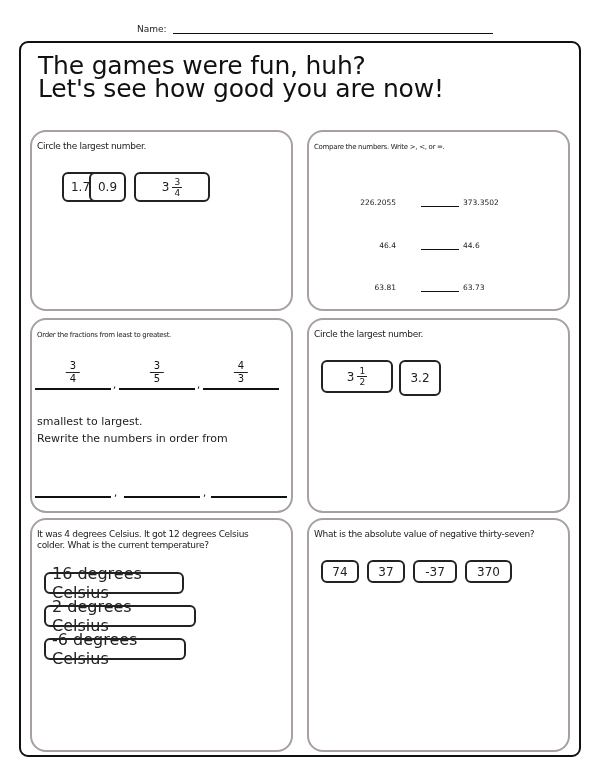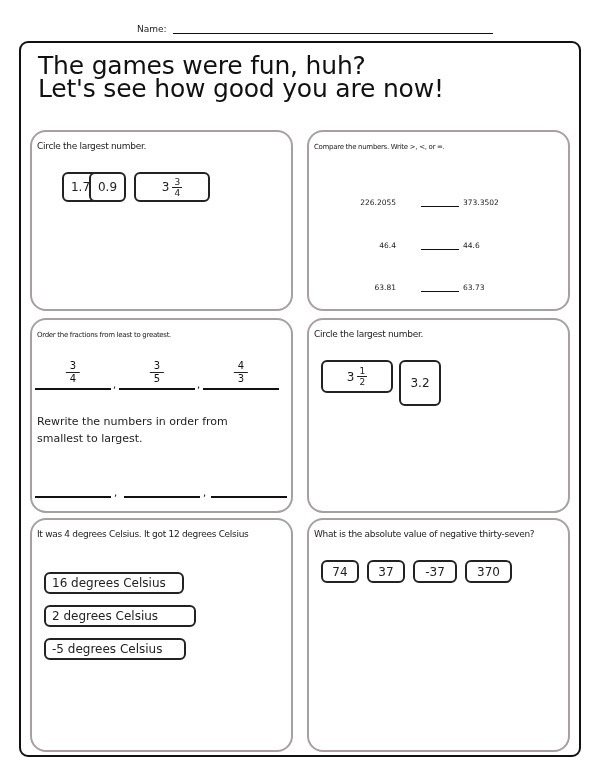--- a/index.html
+++ b/index.html
@@ -45,21 +45,21 @@
 
   .order-slot { position: absolute; top: 40px; width: 76px; height: 30px; border-bottom: 2px solid #111; }
   .order-frac { position: absolute; left: 50%; transform: translateX(-50%); top: 0;
                 display: flex; flex-direction: column; align-items: center; font-size: 10px; line-height: 12px; }
   .order-frac .num { padding: 0 4px; border-bottom: 1px solid #222; }
   .comma { position: absolute; font-size: 10px; }
   .rewrite { position: absolute; left: 5px; top: 93px; font-size: 11px; line-height: 17px; color: #222; }
   .ans-line { position: absolute; top: 176px; height: 2px; background: #111; }
 
   .temp-choice { position: absolute; left: 12px; height: 22px; border: 2px solid #222; border-radius: 6px;
-                 font-size: 12px; display: flex; align-items: center; padding: 0 6px; color: #222; }
+                 font-size: 16px; display: flex; align-items: center; padding: 0 6px; color: #222; }
 </style>
 </head>
 <body>
 
 <div class="name-row">
   <span class="name-label">Name:</span>
   <span class="name-line"></span>
 </div>
 
 <div class="outer"></div>
@@ -123,58 +123,59 @@
     </span>
   </div>
   <span class="comma" style="left:165px;top:59px;">,</span>
   <div class="order-slot" style="left:171px;">
     <span class="order-frac">
       <span class="num">4</span>
       <span>3</span>
     </span>
   </div>
   <div class="rewrite">
+    <div>smallest to largest.</div>
     <div>Rewrite the numbers in order from</div>
-    <div>smallest to largest.</div>
   </div>
   <div class="ans-line" style="left:3px;width:76px;"></div>
   <span class="comma" style="left:82px;top:167px;">,</span>
   <div class="ans-line" style="left:92px;width:76px;"></div>
   <span class="comma" style="left:171px;top:167px;">,</span>
   <div class="ans-line" style="left:179px;width:76px;"></div>
 </div>
 
 <div class="panel p4">
   <div class="q md">Circle the largest number.</div>
   <div class="choice" style="left:12px;top:40px;width:72px;height:33px;">
     <span class="mixed">
       <span>3</span>
       <span class="frac">
         <span class="num">1</span>
         <span>2</span>
       </span>
     </span>
   </div>
-  <div class="choice" style="left:90px;top:40px;width:42px;height:46px;">
+  <div class="choice" style="left:90px;top:40px;width:42px;height:36px;">
     <span>3.2</span>
   </div>
 </div>
 
 <div class="panel p5">
   <div class="q md">
     <div>It was 4 degrees Celsius. It got 12 degrees Celsius</div>
+    <div>colder. What is the current temperature?</div>
   </div>
   <div class="temp-choice" style="top:52px;width:140px;">
     <span>16 degrees Celsius</span>
   </div>
   <div class="temp-choice" style="top:85px;width:152px;">
     <span>2 degrees Celsius</span>
   </div>
   <div class="temp-choice" style="top:118px;width:142px;">
-    <span>-5 degrees Celsius</span>
+    <span>-6 degrees Celsius</span>
   </div>
 </div>
 
 <div class="panel p6">
   <div class="q md">What is the absolute value of negative thirty-seven?</div>
   <div class="choice" style="left:12px;top:40px;width:38px;height:23px;">
     <span>74</span>
   </div>
   <div class="choice" style="left:58px;top:40px;width:38px;height:23px;">
     <span>37</span>

